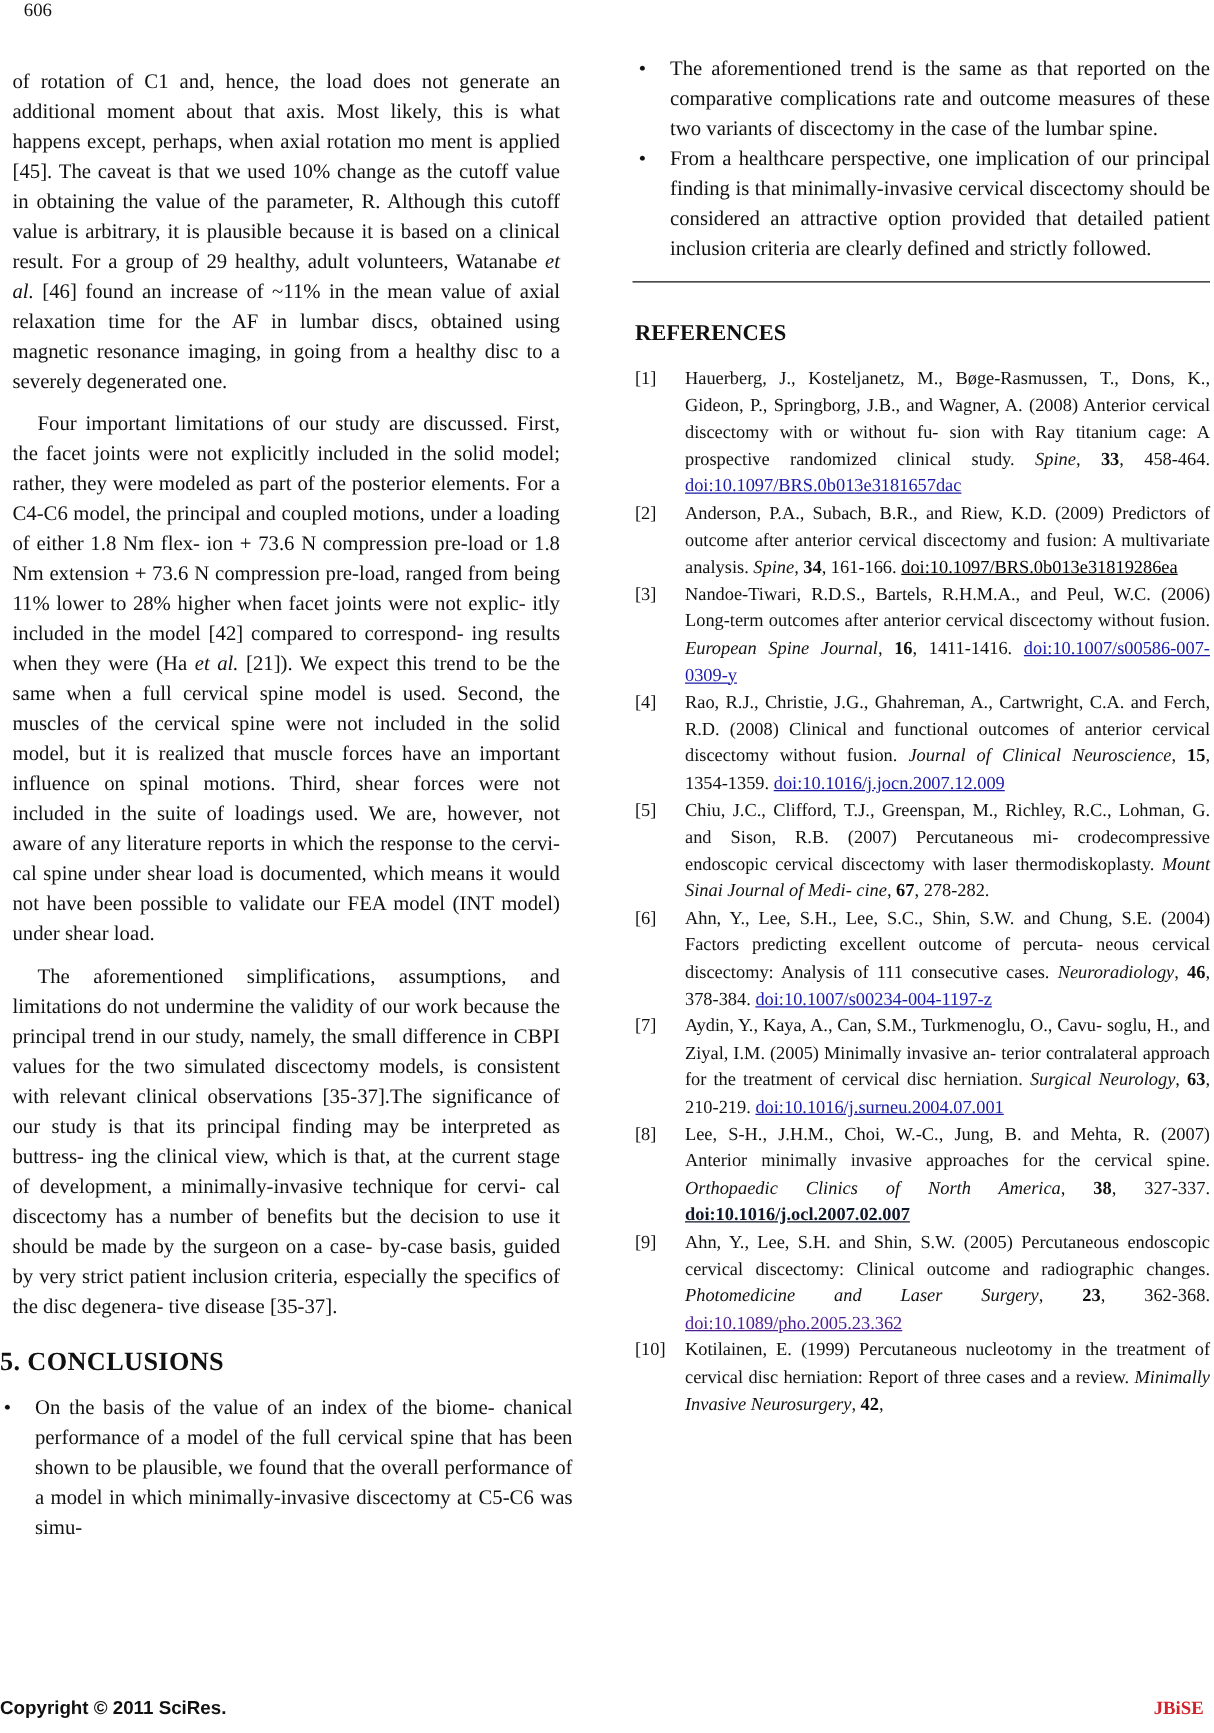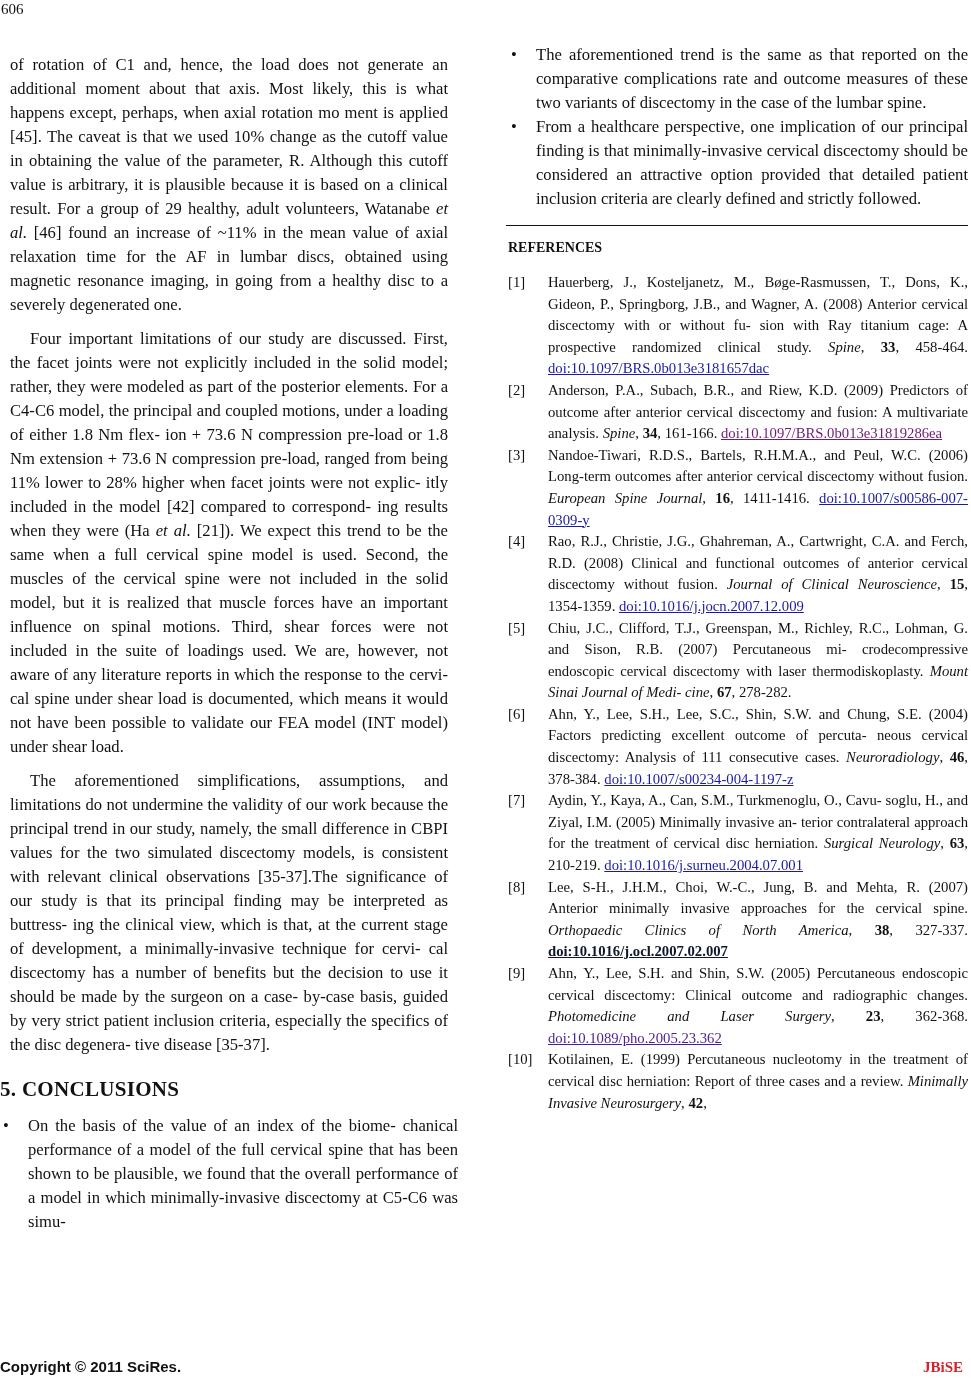--- a/index.html
+++ b/index.html
@@ -1,32 +1,32 @@
 <!DOCTYPE html>
 <html><head>
 <meta charset="utf-8">
 <style>
   html, body { margin: 0; padding: 0; background: #ffffff; }
   body { width: 971px; height: 1386px; position: relative; overflow: hidden;
          font-family: "Liberation Serif", "DejaVu Serif", serif; color: #111; }
   .header { position: absolute; top: 0; left: 0; width: 971px; height: 22px; font-size: 15px; }
-  .header .pnum { position: absolute; left: 1px; top: 1px; }
+  .header .pnum { position: absolute; left: 19px; top: 1px; }
   .header .running { position: absolute; left: 0; right: 0; top: 1px; text-align: center; }
   .col { position: absolute; top: 43px; }
   .col-left { left: 0; width: 458px; }
   .col-right { left: 508px; width: 460px; }
   p.body { margin: 10px; font-size: 16.6px; line-height: 24px; text-align: justify; text-align-last: left; hyphens: manual; }
   p.indent { text-indent: 20px; }
   .section-head { font-weight: bold; font-size: 21px; margin: 20px 0 12px 0; letter-spacing: 0.3px; }
   ul.bullets { list-style: none; margin: 0; padding: 0; }
   ul.bullets li { position: relative; padding-left: 28px; font-size: 16.6px; line-height: 24px; text-align: justify; }
   ul.bullets li .dot { position: absolute; left: 3px; top: 0; }
   .col-right ul.bullets li { padding-left: 28px; }
   .rule { border: 0; border-top: 1px solid #111; margin: 14px 0 0 -2px; width: 462px; }
-  .ref-head { font-weight: bold; font-size: 14px; margin: 14px 0 16px 0; }
+  .ref-head { font-weight: bold; font-size: 18px; margin: 30px 0 16px 0; }
   ol.refs { list-style: none; margin: 0; padding: 0; }
   ol.refs li { position: relative; padding-left: 40px; font-size: 14.7px; line-height: 21.6px; text-align: justify; }
   ol.refs li .rnum { position: absolute; left: 0; top: 0; }
   ol.refs li .doi { color: #1a1aa6; text-decoration: underline; display: inline; }
   .footer { position: absolute; left: 0; top: 1358px; width: 971px; height: 24px; }
   .footer .copy { position: absolute; left: 0; top: 0; font-family: "Liberation Sans", "DejaVu Sans", sans-serif;
                   font-weight: bold; font-size: 15px; color: #111; }
   .footer .journal { position: absolute; right: 8px; top: 1px; font-weight: bold; font-size: 15px; color: #d2232a; }
   i, em { font-style: italic; }
   b { font-weight: bold; }
@@ -50,21 +50,21 @@
 
 <div class="col col-right">
   <ul class="bullets">
     <li><span class="dot">•</span><span>The aforementioned trend is the same as that reported on the comparative complications rate and outcome measures of these two variants of discectomy in the case of the lumbar spine.</span></li>
     <li><span class="dot">•</span><span>From a healthcare perspective, one implication of our principal finding is that minimally-invasive cervical discectomy should be considered an attractive option provided that detailed patient inclusion criteria are clearly defined and strictly followed.</span></li>
   </ul>
   <hr class="rule">
   <div class="ref-head">REFERENCES</div>
   <ol class="refs" id="refs">
       <li><span class="rnum">[1]</span><span>Hauerberg, J., Kosteljanetz, M., Bøge-Rasmussen, T., Dons, K., Gideon, P., Springborg, J.B., and Wagner, A. (2008) Anterior cervical discectomy with or without fu- sion with Ray titanium cage: A prospective randomized clinical study. </span><i>Spine</i><span>, </span><b>33</b><span>, 458-464. </span><a class="doi" style="color: rgb(26, 26, 166);">doi:10.1097/BRS.0b013e3181657dac</a></li>
-      <li><span class="rnum">[2]</span><span>Anderson, P.A., Subach, B.R., and Riew, K.D. (2009) Predictors of outcome after anterior cervical discectomy and fusion: A multivariate analysis. </span><i>Spine</i><span>, </span><b>34</b><span>, 161-166. </span><a class="doi" style="color: #701a75;">doi:10.1097/BRS.0b013e31819286ea</a></li>
+      <li><span class="rnum">[2]</span><span>Anderson, P.A., Subach, B.R., and Riew, K.D. (2009) Predictors of outcome after anterior cervical discectomy and fusion: A multivariate analysis. </span><i>Spine</i><span>, </span><b>34</b><span>, 161-166. </span><a class="doi" style="color: #000000;">doi:10.1097/BRS.0b013e31819286ea</a></li>
       <li><span class="rnum">[3]</span><span>Nandoe-Tiwari, R.D.S., Bartels, R.H.M.A., and Peul, W.C. (2006) Long-term outcomes after anterior cervical discectomy without fusion. </span><i>European Spine Journal</i><span>, </span><b>16</b><span>, 1411-1416. </span><a class="doi" style="color: rgb(26, 26, 166);">doi:10.1007/s00586-007-0309-y</a></li>
       <li><span class="rnum">[4]</span><span>Rao, R.J., Christie, J.G., Ghahreman, A., Cartwright, C.A. and Ferch, R.D. (2008) Clinical and functional outcomes of anterior cervical discectomy without fusion. </span><i>Journal of Clinical Neuroscience</i><span>, </span><b>15</b><span>, 1354-1359. </span><a class="doi" style="color: rgb(26, 26, 166);">doi:10.1016/j.jocn.2007.12.009</a></li>
       <li><span class="rnum">[5]</span><span>Chiu, J.C., Clifford, T.J., Greenspan, M., Richley, R.C., Lohman, G. and Sison, R.B. (2007) Percutaneous mi- crodecompressive endoscopic cervical discectomy with laser thermodiskoplasty. </span><i>Mount Sinai Journal of Medi- cine</i><span>, </span><b>67</b><span>, 278-282.</span></li>
       <li><span class="rnum">[6]</span><span>Ahn, Y., Lee, S.H., Lee, S.C., Shin, S.W. and Chung, S.E. (2004) Factors predicting excellent outcome of percuta- neous cervical discectomy: Analysis of 111 consecutive cases. </span><i>Neuroradiology</i><span>, </span><b>46</b><span>, 378-384. </span><a class="doi" style="color: rgb(26, 26, 166);">doi:10.1007/s00234-004-1197-z</a></li>
       <li><span class="rnum">[7]</span><span>Aydin, Y., Kaya, A., Can, S.M., Turkmenoglu, O., Cavu- soglu, H., and Ziyal, I.M. (2005) Minimally invasive an- terior contralateral approach for the treatment of cervical disc herniation. </span><i>Surgical Neurology</i><span>, </span><b>63</b><span>, 210-219. </span><a class="doi" style="color: rgb(26, 26, 166);">doi:10.1016/j.surneu.2004.07.001</a></li>
       <li><span class="rnum">[8]</span><span>Lee, S-H., J.H.M., Choi, W.-C., Jung, B. and Mehta, R. (2007) Anterior minimally invasive approaches for the cervical spine. </span><i>Orthopaedic Clinics of North America</i><span>, </span><b>38</b><span>, 327-337. </span><a class="doi" style="color: #0f172a; font-weight: bold;">doi:10.1016/j.ocl.2007.02.007</a></li>
       <li><span class="rnum">[9]</span><span>Ahn, Y., Lee, S.H. and Shin, S.W. (2005) Percutaneous endoscopic cervical discectomy: Clinical outcome and radiographic changes. </span><i>Photomedicine and Laser Surgery</i><span>, </span><b>23</b><span>, 362-368. </span><a class="doi" style="color: #4c1d95;">doi:10.1089/pho.2005.23.362</a></li>
       <li><span class="rnum">[10]</span><span>Kotilainen, E. (1999) Percutaneous nucleotomy in the treatment of cervical disc herniation: Report of three cases and a review. </span><i>Minimally Invasive Neurosurgery</i><span>, </span><b>42</b><span>,</span></li>
     </ol>
 </div>

